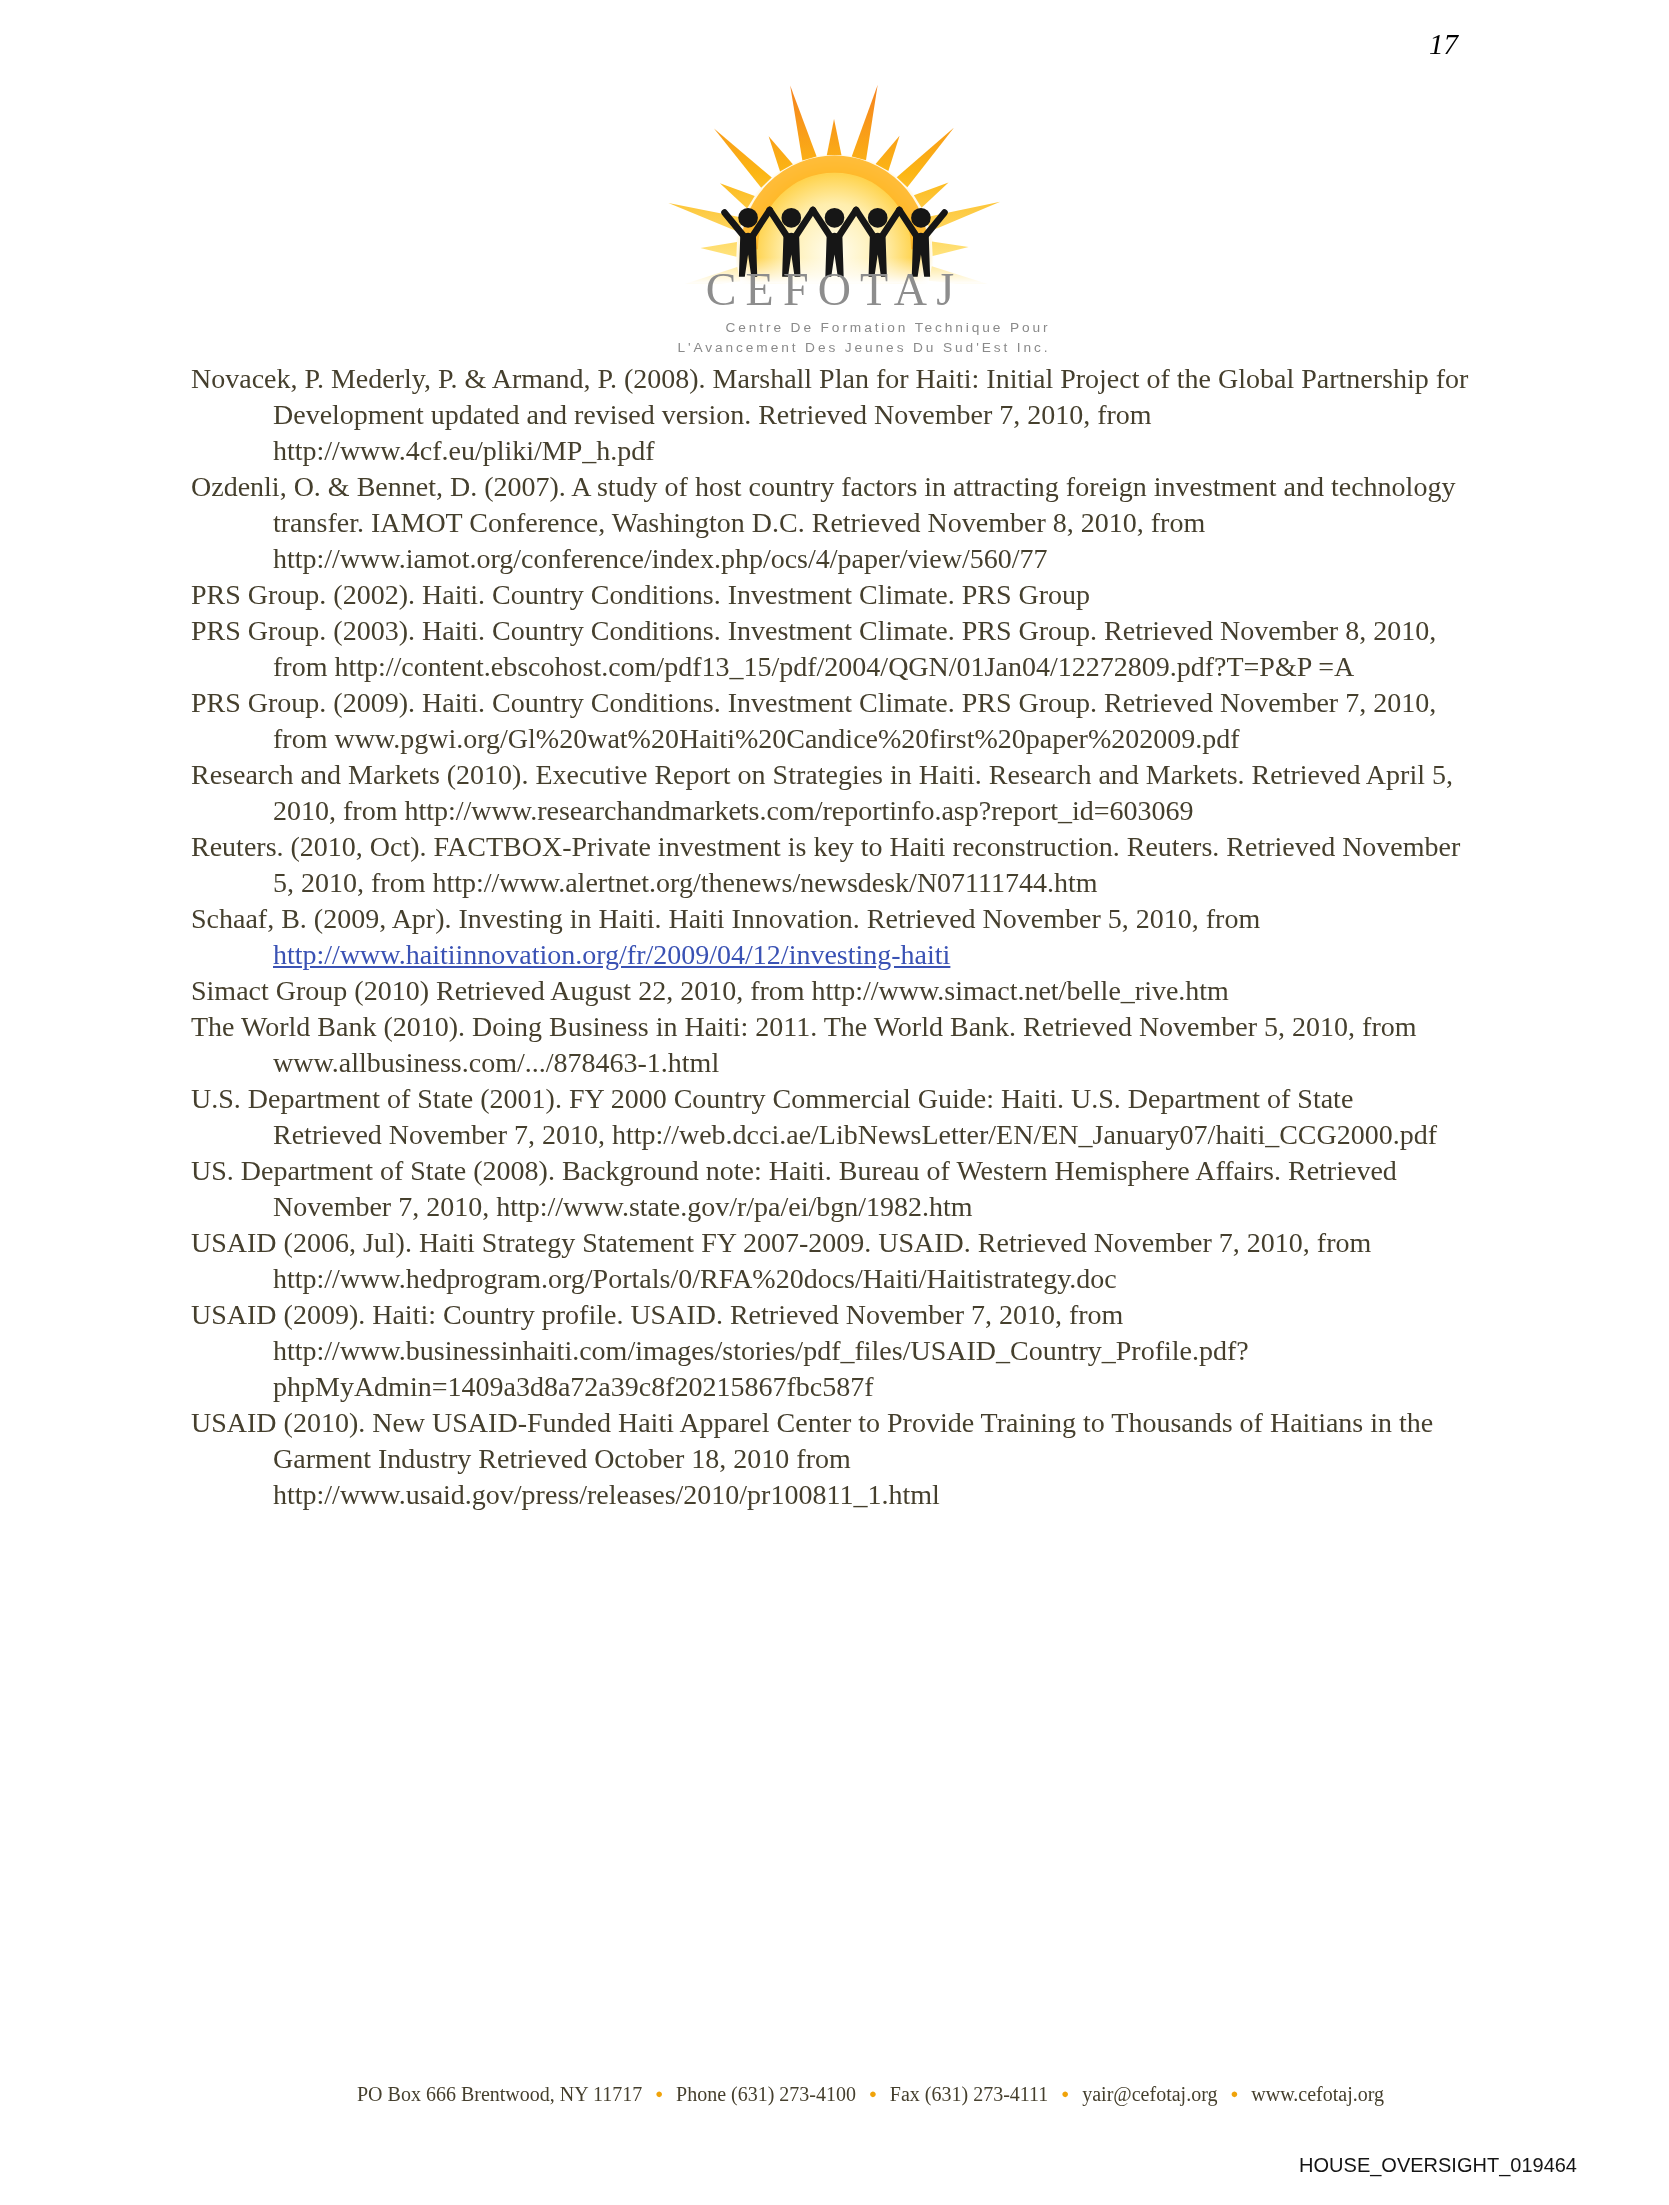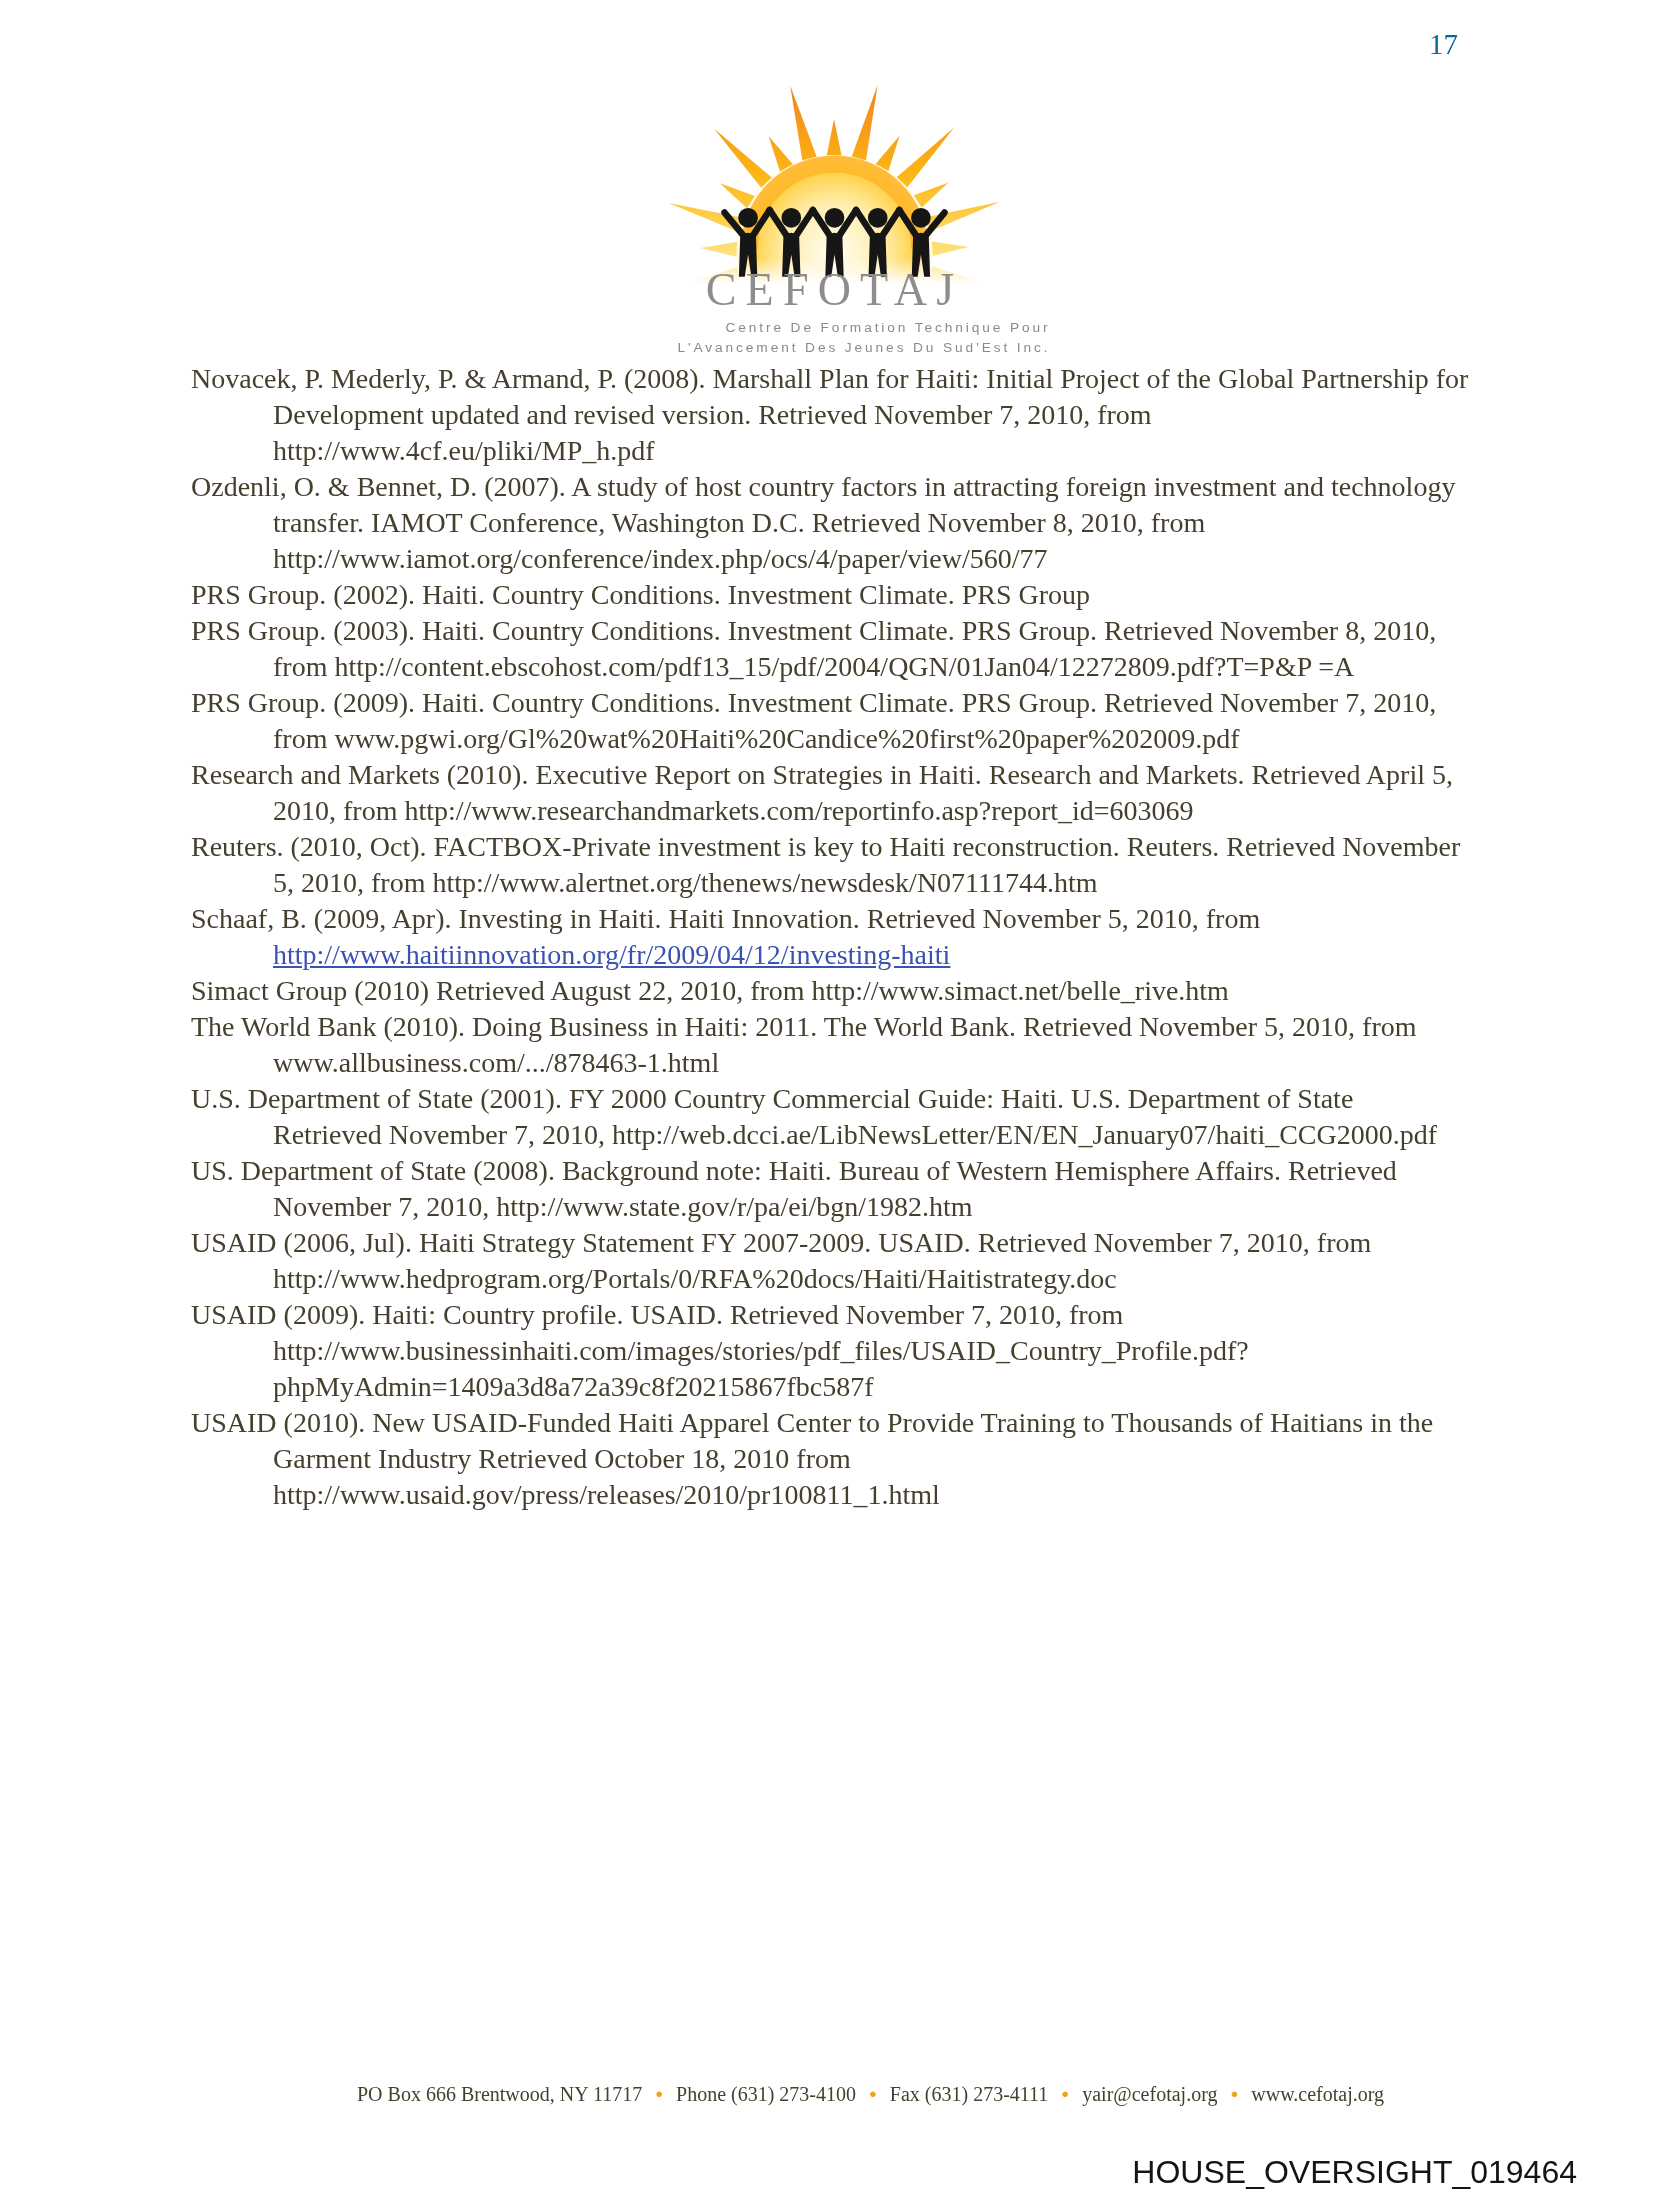--- a/index.html
+++ b/index.html
@@ -10,21 +10,22 @@
     font-family: "Liberation Serif", serif;
     color: var(--text, #453f2d);
   }
 
   
   .page-number {
     position: absolute;
     top: 27.5px;
     right: 211px;
     font-size: 29px;
-    color: #0369a1;
+    color: #000000;
+    font-style: italic;
   }
 
   
   .logo {
     position: absolute;
     top: 58px;
     left: 50%;
     transform: translateX(-50%);
     width: 432px;
     text-align: center;
@@ -89,21 +90,21 @@
     margin: 0 13px;
     vertical-align: 2.6px;
   }
 
   
   .bates {
     position: absolute;
     top: 2154px;
     right: 92px;
     font-family: "Liberation Sans", sans-serif;
-    font-size: 32px;
+    font-size: 20px;
     color: #141414;
   }
 </style>
 </head>
 <body>
 
 <div class="page-number">17</div>
 
 <div class="logo">
   <svg width="419" height="226" viewBox="0 0 640 345">

